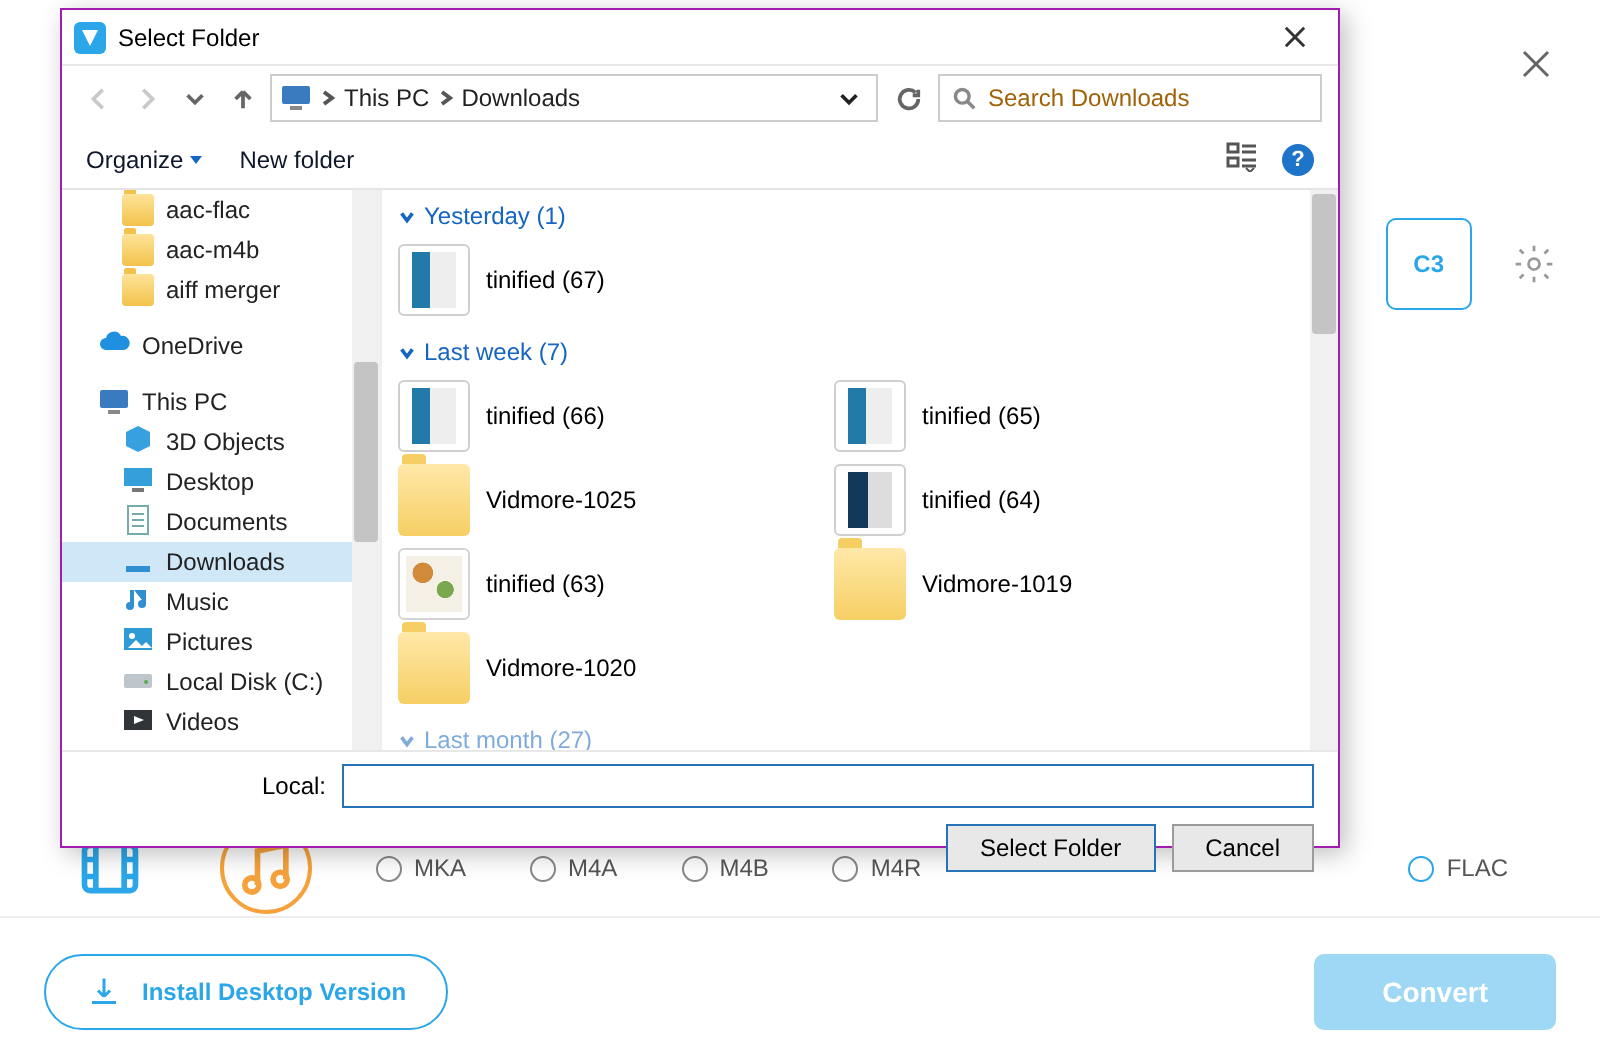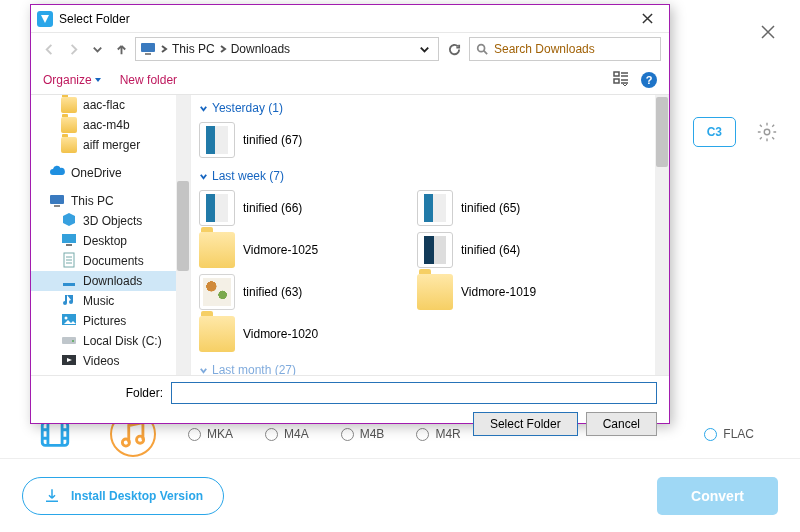--- a/index.html
+++ b/index.html
@@ -3,21 +3,21 @@
 <meta charset="utf-8">
 <style>
   * { box-sizing: border-box; font-family: "Segoe UI", Tahoma, sans-serif; font-size: 12px; }
   body { margin: 0; width: 800px; height: 532px; background: #fff; position: relative; overflow: hidden; }
   
   
   .app-chrome-close { position:absolute; top:22px; right:22px; width:20px; height:20px; color:#566; }
   .app-chrome-close svg { width:20px; height:20px; stroke:#666; stroke-width:1.5; }
 
   .app-row { position:absolute; top:110px; left:0; right:0; height:44px; display:flex; align-items:center; gap:20px; padding:0 22px; }
-  .chip { display:flex; align-items:center; justify-content:center; border:1.5px solid #2aa6e9; border-radius:5px; color:#2aa6e9; font-weight:600; padding:0 13px; height:30px;}
+  .chip { display:flex; align-items:center; justify-content:center; border:1.5px solid #2aa6e9; border-radius:5px; color:#2aa6e9; font-weight:600; padding:0 13px; height:46px;}
   .gear { width:22px; height:22px; color:#888;}
   .gear svg{width:22px;height:22px;stroke:#999;fill:none;stroke-width:1.5;}
 
   .fmt-wrap { position:absolute; left:0; right:14px; bottom:70px; height:56px; display:flex; align-items:center; gap:32px; padding:0 32px;}
   .big-icon { width:46px; height:46px; display:flex; align-items:center; justify-content:center; border-radius:6px;}
   .big-icon svg{width:34px;height:34px;}
   .film svg{stroke:#2aa6e9;fill:none;stroke-width:2;}
   .music { background:#fff; border:2px solid #f6a23c; border-radius:50%;}
   .music svg{stroke:#f6a23c; fill:none; stroke-width:2;}
   .radio { display:flex; align-items:center; gap:6px; color:#555;}
@@ -44,21 +44,21 @@
   .nav-ico svg{width:13px;height:13px;stroke:currentColor;fill:none;stroke-width:2;}
   .crumb { flex:0 0 304px; height:24px; border:1px solid #ccc; display:flex; align-items:center; padding:0 4px; gap:4px;}
   .crumb span{color:#222;}
   .cr-sep svg{width:8px;height:8px;stroke:#555;fill:none;stroke-width:2;}
   .cr-drop{margin-left:auto;}
   .refresh{width:22px;}
   .search{flex:1; height:24px; border:1px solid #ccc; display:flex; align-items:center; padding:0 6px; gap:6px; color:#888;}
   .search svg{width:12px;height:12px;stroke:#888;fill:none;stroke-width:2;}
 
   .dlg-tool { height:30px; display:flex; align-items:center; gap:18px; padding:0 12px; border-bottom:1px solid #e5e5e5;}
-  .lnk{color:#be185d;}
+  .lnk{color:#0f172a;}
   .lnk.drop svg{width:8px;height:8px;fill:#1665c0;vertical-align:middle;margin-left:2px;}
   .tool-r{margin-left:auto;display:flex;align-items:center;gap:12px;}
   .view-pick svg{width:16px;height:16px;stroke:#555;fill:none;stroke-width:1.5;}
   .help{width:16px;height:16px;background:#1e74c8;border-radius:50%;color:#fff;display:flex;align-items:center;justify-content:center;font-size:11px;font-weight:700;}
 
   .dlg-body { display:flex; height:280px; position:relative;}
   .tree { width:160px; border-right:1px solid #eee; overflow:hidden; position:relative;}
   .tree-item{display:flex;align-items:center;gap:6px;height:20px;padding-left:30px;color:#222;}
   .tree-item.lv1b{padding-left:18px;margin-top:8px;}
   .tree-item.sel{background:#cfe7f7;}
@@ -398,21 +398,21 @@
           <span>Last month (27)</span>
         </div>
       <div class="files-scroll">
           <div class="files-thumb"></div>
         </div>
     </div>
   </div>
 
   <div class="dlg-foot">
     <div class="fld-row">
-      <label>Folder:</label>
+      <label>Local:</label>
       <input class="fld-in" value="" style="">
     </div>
     <div class="btn-row">
       <button class="win-btn primary">Select Folder</button>
       <button class="win-btn">Cancel</button>
     </div>
   </div>
 </div>
 
 </body></html>

